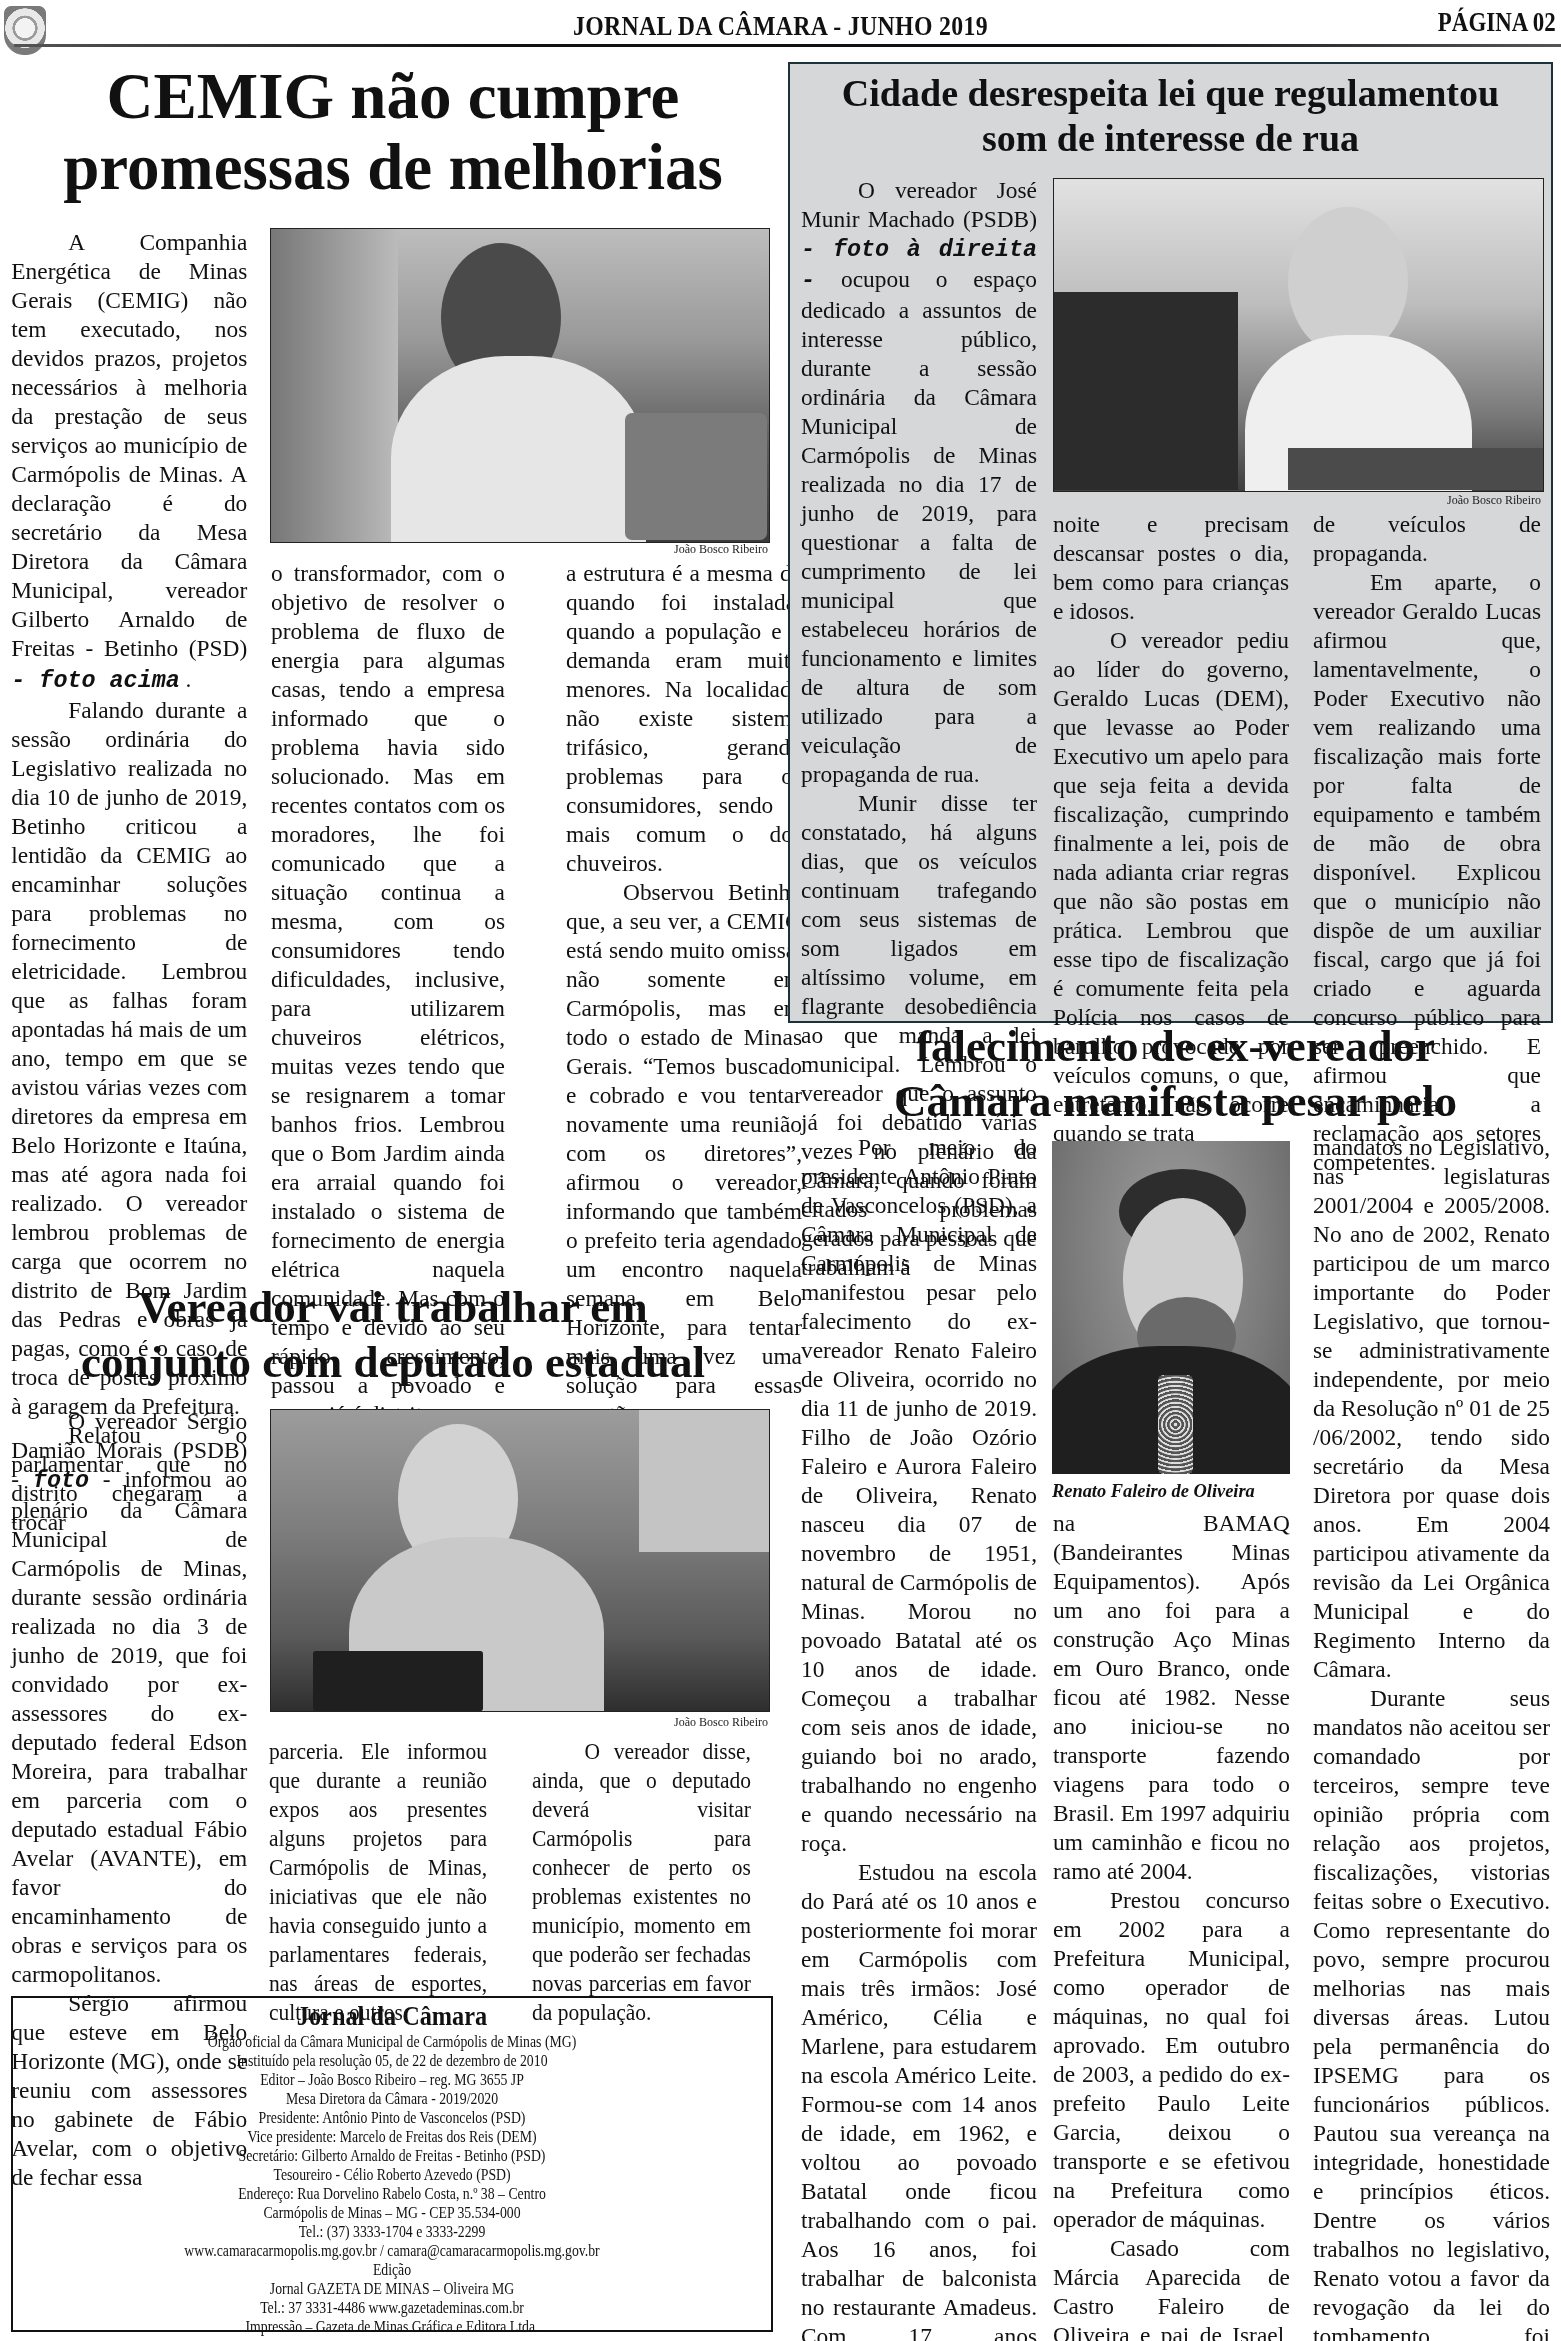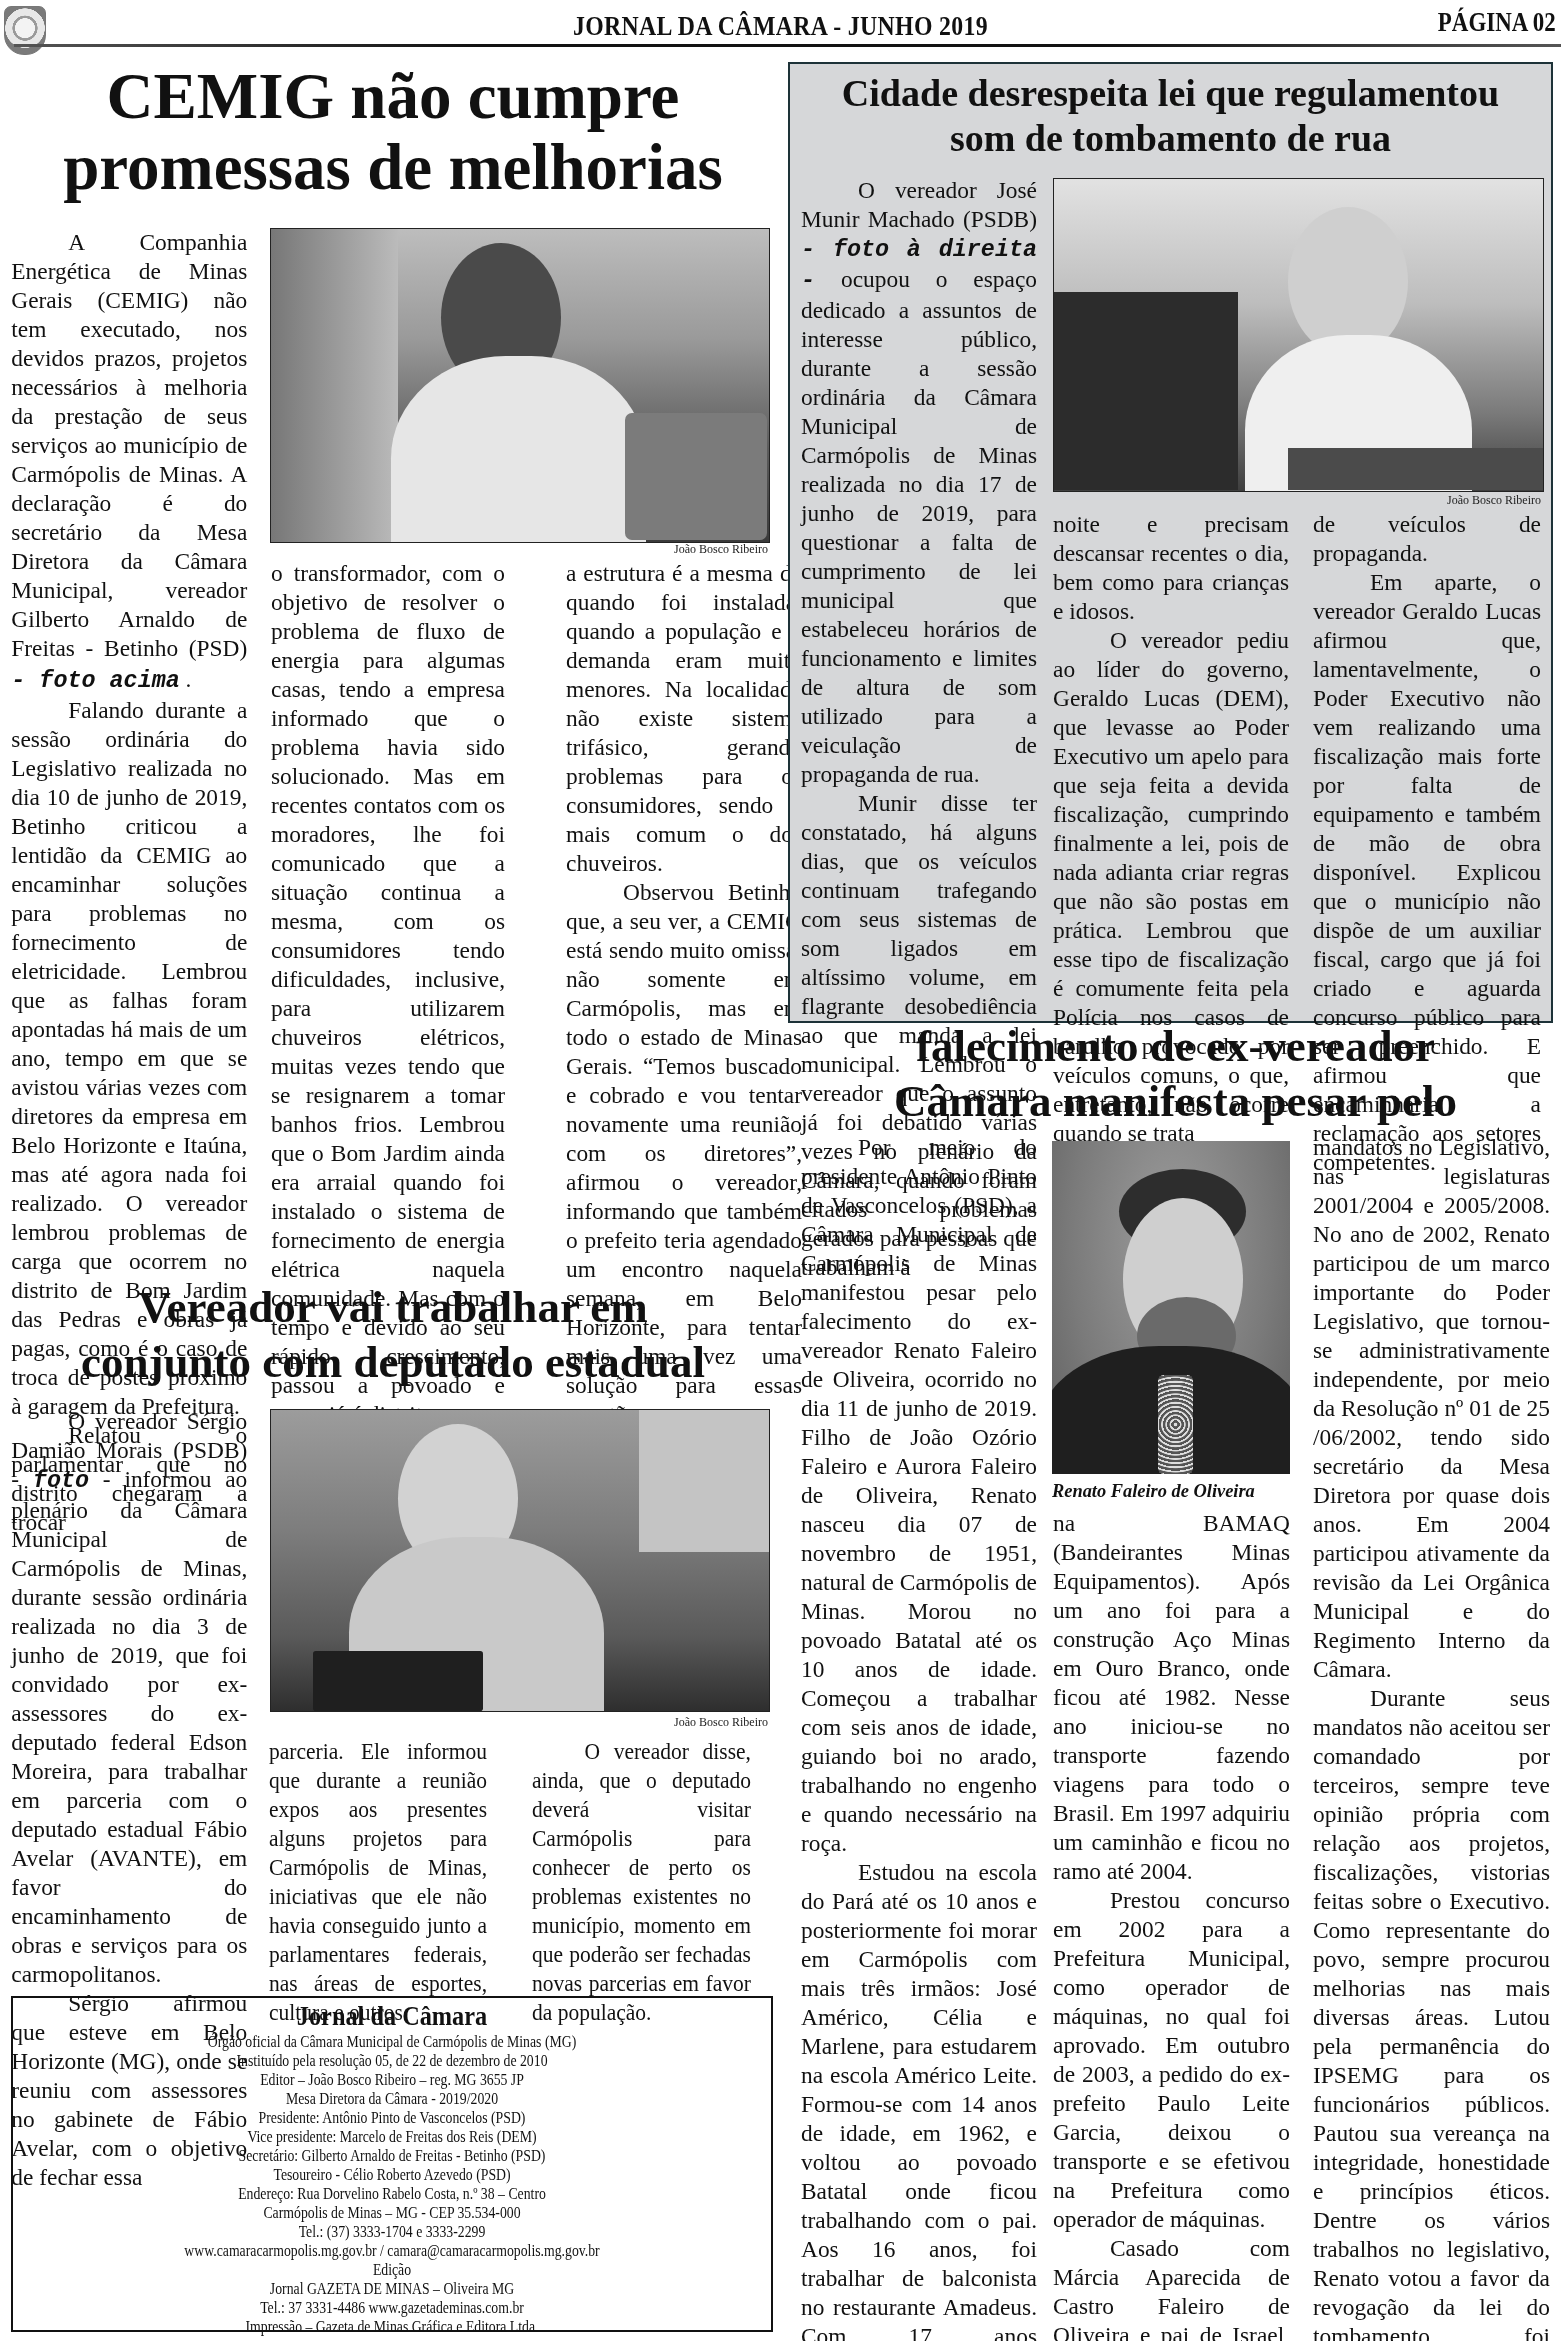--- a/index.html
+++ b/index.html
@@ -66,38 +66,38 @@
   <div class="col" style="left:532px; top:559px; width:236px;margin-left:34px;">
     <p>a estrutura é a mesma de quando foi instalada, quando a população e a demanda eram muito menores. Na localidade não existe sistema trifásico, gerando problemas para os consumidores, sendo o mais comum o dos chuveiros.</p>
     <p class="indent">Observou Betinho que, a seu ver, a CEMIG está sendo muito omissa, não somente em Carmópolis, mas em todo o estado de Minas Gerais. “Temos buscado e cobrado e vou tentar novamente uma reunião com os diretores”, afirmou o vereador, informando que também o prefeito teria agendado um encontro naquela semana, em Belo Horizonte, para tentar mais uma vez uma solução para essas questões.</p>
   </div>
 </div>
 
 <div class="gray-box"></div>
 <div>
   <div class="headline" style="left:793px; top:71px; width:755px; font-size:38px; line-height:45px;">
     <div>Cidade desrespeita lei que regulamentou</div>
-    <div>som de tombamento de rua</div>
+    <div>som de interesse de rua</div>
   </div>
 
   <div class="photo" style="left:1053px; top:178px; width:489px; height:312px;">
     <div class="ph-bg" style="background:linear-gradient(180deg,#e2e2e2 0%,#bdbdbd 40%,#7a7a7a 75%,#3e3e3e 100%);"></div>
     <div class="ph-shape" style="left:0; top:113px; width:184px; height:198px; border-radius:0; background:#2c2c2c;"></div>
     <div class="ph-shape" style="left:234px; top:28px; width:120px; height:149px; background:#cfcfcf;"></div>
     <div class="ph-shape" style="left:191px; top:156px; width:227px; height:212px; border-radius:45% 45% 0 0; background:#efefef;"></div>
     <div class="ph-shape" style="left:234px; top:269px; width:255px; height:42px; border-radius:0; background:#4b4b4b;"></div>
   </div>
   <div class="credit" style="left:1331px; top:493px; width:210px;">João Bosco Ribeiro</div>
 
   <div class="col" style="left:801px; top:176px; width:236px;">
     <p class="indent"><span>O vereador José Munir Machado (PSDB) </span><span class="ital">- foto à direita -</span><span> ocupou o espaço dedicado a assuntos de interesse público, durante a sessão ordinária da Câmara Municipal de Carmópolis de Minas realizada no dia 17 de junho de 2019, para questionar a falta de cumprimento de lei municipal que estabeleceu horários de funcionamento e limites de altura de som utilizado para a veiculação de propaganda de rua.</span></p>
     <p class="indent">Munir disse ter constatado, há alguns dias, que os veículos continuam trafegando com seus sistemas de som ligados em altíssimo volume, em flagrante desobediência ao que manda a lei municipal. Lembrou o vereador que o assunto já foi debatido várias vezes no plenário da Câmara, quando foram citados problemas gerados para pessoas que trabalham à</p>
   </div>
   <div class="col" style="left:1053px; top:510px; width:236px;">
-    <p>noite e precisam descansar recentes o dia, bem como para crianças e idosos.</p>
+    <p>noite e precisam descansar postes o dia, bem como para crianças e idosos.</p>
     <p class="indent">O vereador pediu ao líder do governo, Geraldo Lucas (DEM), que levasse ao Poder Executivo um apelo para que seja feita a devida fiscalização, cumprindo finalmente a lei, pois de nada adianta criar regras que não são postas em prática. Lembrou que esse tipo de fiscalização é comumente feita pela Polícia nos casos de barulho provocado por veículos comuns, o que, entretanto, não ocorre quando se trata</p>
   </div>
   <div class="col" style="left:1313px; top:510px; width:228px;">
     <p>de veículos de propaganda.</p>
     <p class="indent">Em aparte, o vereador Geraldo Lucas afirmou que, lamentavelmente, o Poder Executivo não vem realizando uma fiscalização mais forte por falta de equipamento e também de mão de obra disponível. Explicou que o município não dispõe de um auxiliar fiscal, cargo que já foi criado e aguarda concurso público para ser preenchido. E afirmou que encaminharia a reclamação aos setores competentes.</p>
   </div>
 </div>
 
 <div>
   <div class="headline" style="left:7px; top:1280px; width:772px; font-size:45px; line-height:55px;">

